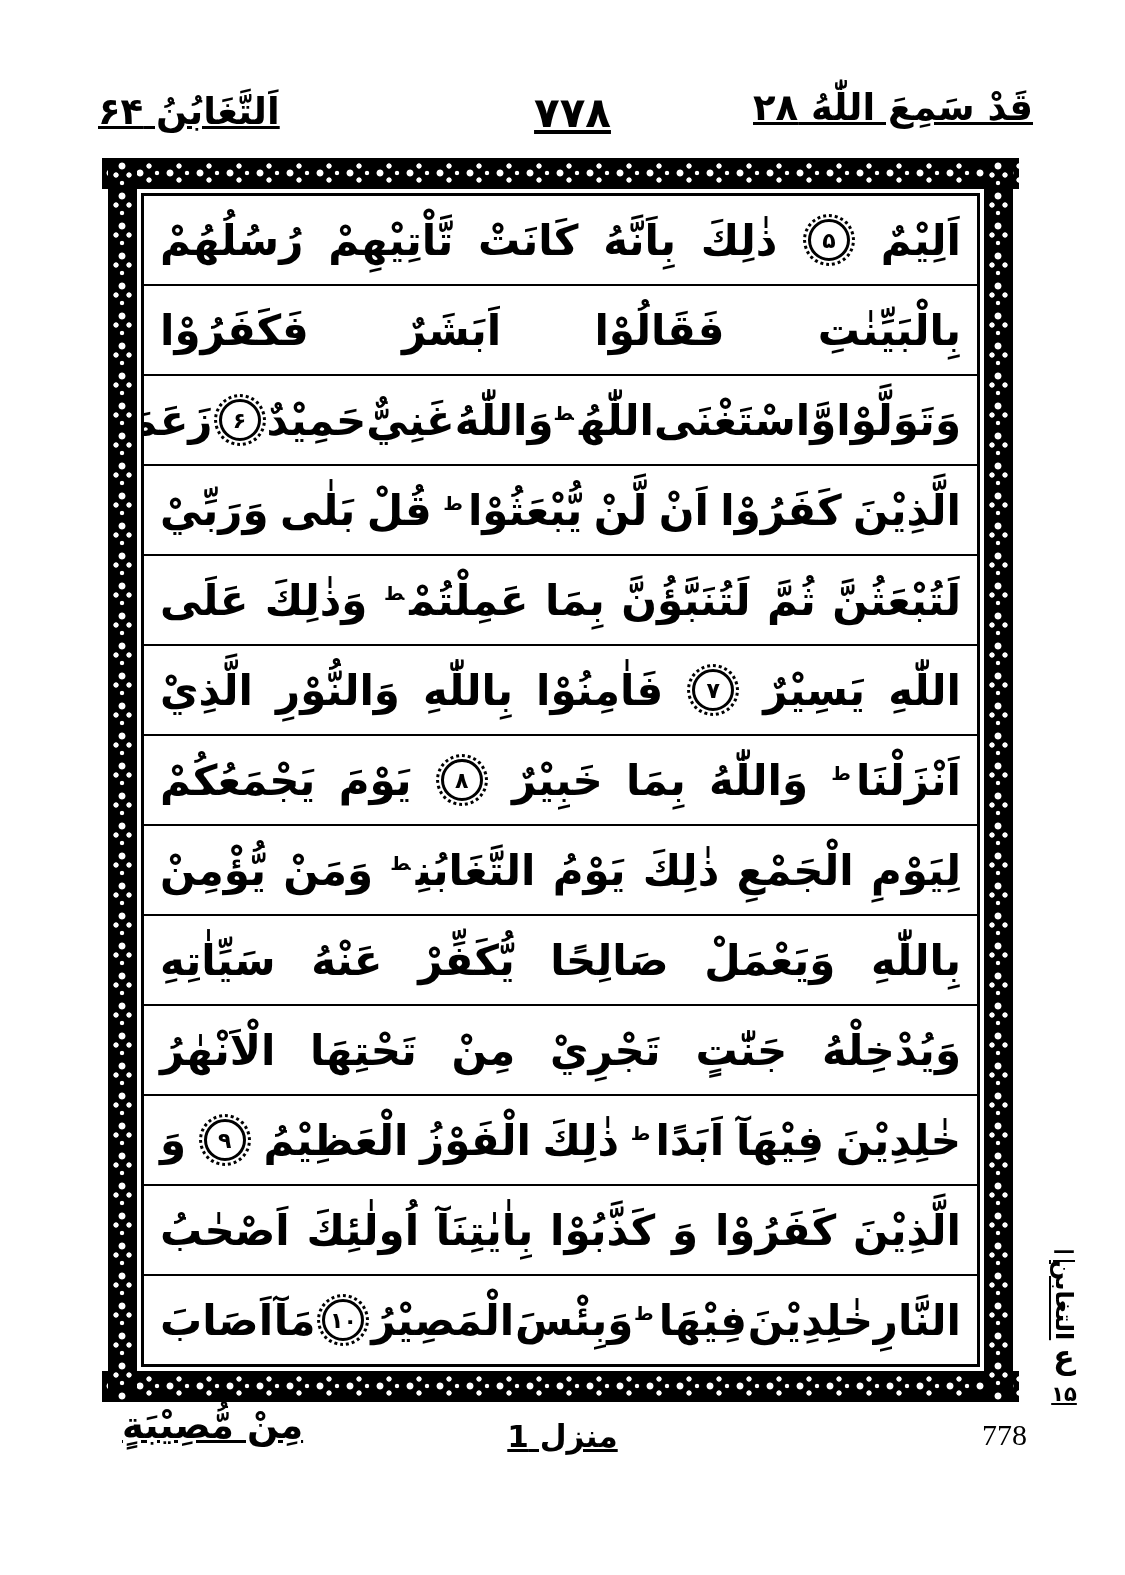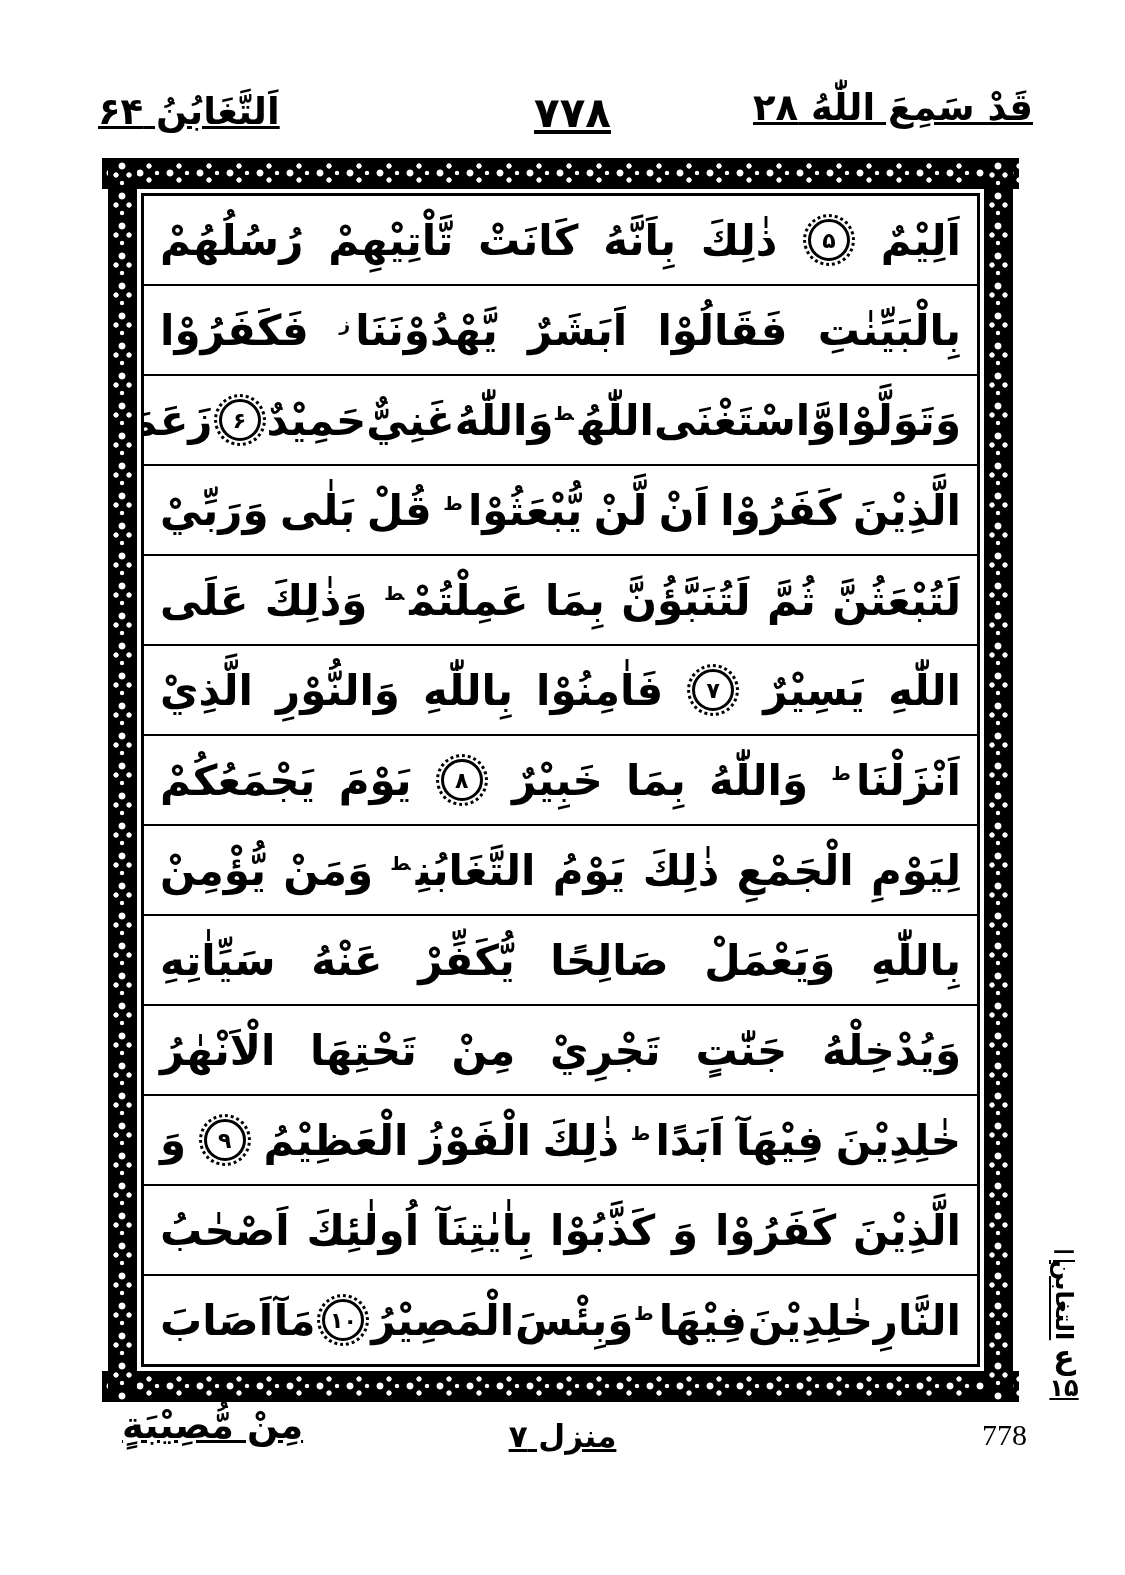--- a/index.html
+++ b/index.html
@@ -75,21 +75,21 @@
 
   
   .margin-note{
     position:absolute;left:1026px;top:1242px;width:76px;
     display:flex;flex-direction:column;align-items:center;gap:0;
     font-weight:bold;
   }
   .margin-dash{font-size:22px;line-height:18px;}
   .margin-word{writing-mode:vertical-rl;font-size:24px;letter-spacing:2px;}
   .margin-ain{font-size:32px;line-height:34px;}
-  .margin-num{font-size:24px;}
+  .margin-num{font-size:21px;margin-top:8px;}
 
   
   .ft-catchword{position:absolute;left:122px;top:1404px;font-size:37px;font-weight:bold;}
   .ft-manzil{position:absolute;left:0;right:0;top:1418px;text-align:center;font-size:31px;font-weight:bold;}
   .ft-page{position:absolute;right:98px;top:1418px;font-size:30px;font-family:Liberation Serif, serif;}
 </style>
 </head>
 <body>
 
 <div class="hdr-surah rtl">اَلتَّغَابُنُ ۶۴</div>
@@ -108,21 +108,20 @@
         <span class="word">ذٰلِكَ</span>
         <span class="word">بِاَنَّهُ</span>
         <span class="word">كَانَتْ</span>
         <span class="word">تَّاْتِيْهِمْ</span>
         <span class="word">رُسُلُهُمْ</span>
       </div>
       <div class="qrow">
         <span class="word">بِالْبَيِّنٰتِ</span>
         <span class="word">فَقَالُوْا</span>
         <span class="word">اَبَشَرٌ</span>
-        <span class="word">يَّهْدُوْنَنَا<sup class="waqf">ز</sup></span>
         <span class="word">فَكَفَرُوْا</span>
       </div>
       <div class="qrow">
         <span class="word">وَتَوَلَّوْا</span>
         <span class="word">وَّاسْتَغْنَى</span>
         <span class="word">اللّٰهُ<sup class="waqf">ط</sup></span>
         <span class="word">وَاللّٰهُ</span>
         <span class="word">غَنِيٌّ</span>
         <span class="word">حَمِيْدٌ</span>
         <span class="ayah">۶</span>
@@ -223,14 +222,14 @@
 </div>
 
 <div class="margin-note rtl">
   <span class="margin-dash">—</span>
   <span class="margin-word">التغابن</span>
   <span class="margin-ain">ع</span>
   <span class="margin-num">۱۵</span>
 </div>
 
 <div class="ft-catchword rtl">مِنْ مُّصِيْبَةٍ</div>
-<div class="ft-manzil rtl">منزل ۷</div>
+<div class="ft-manzil rtl">منزل 1</div>
 <div class="ft-page">778</div>
 
 </body></html>

